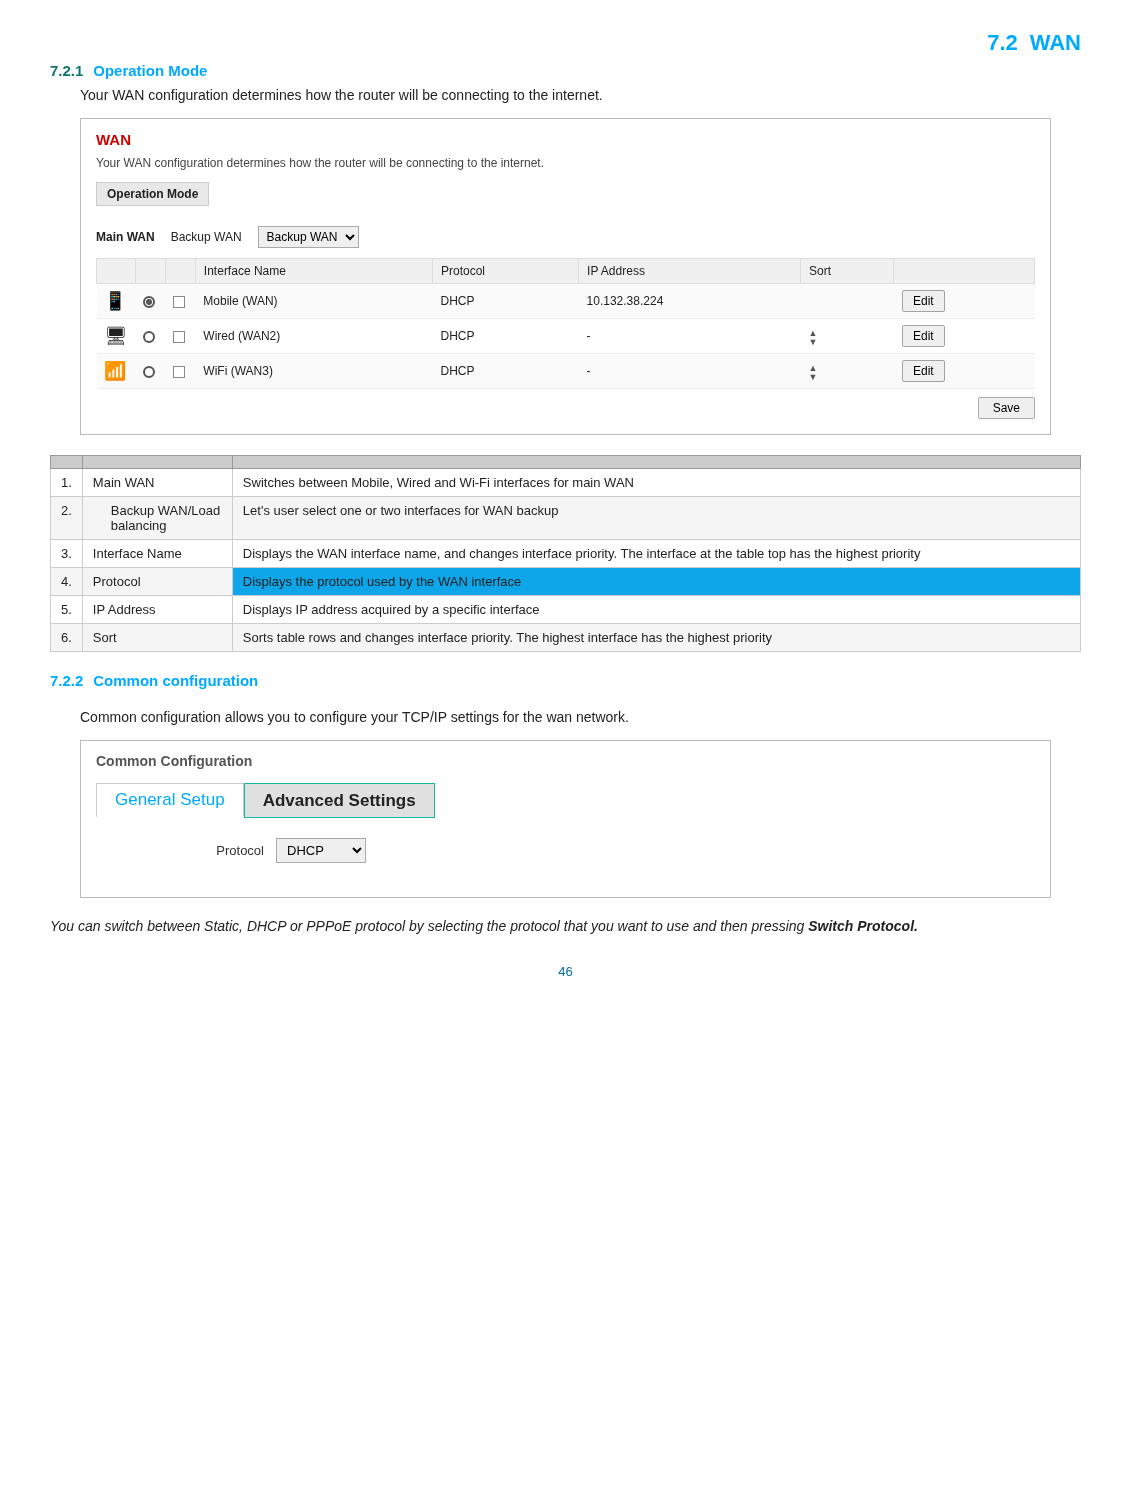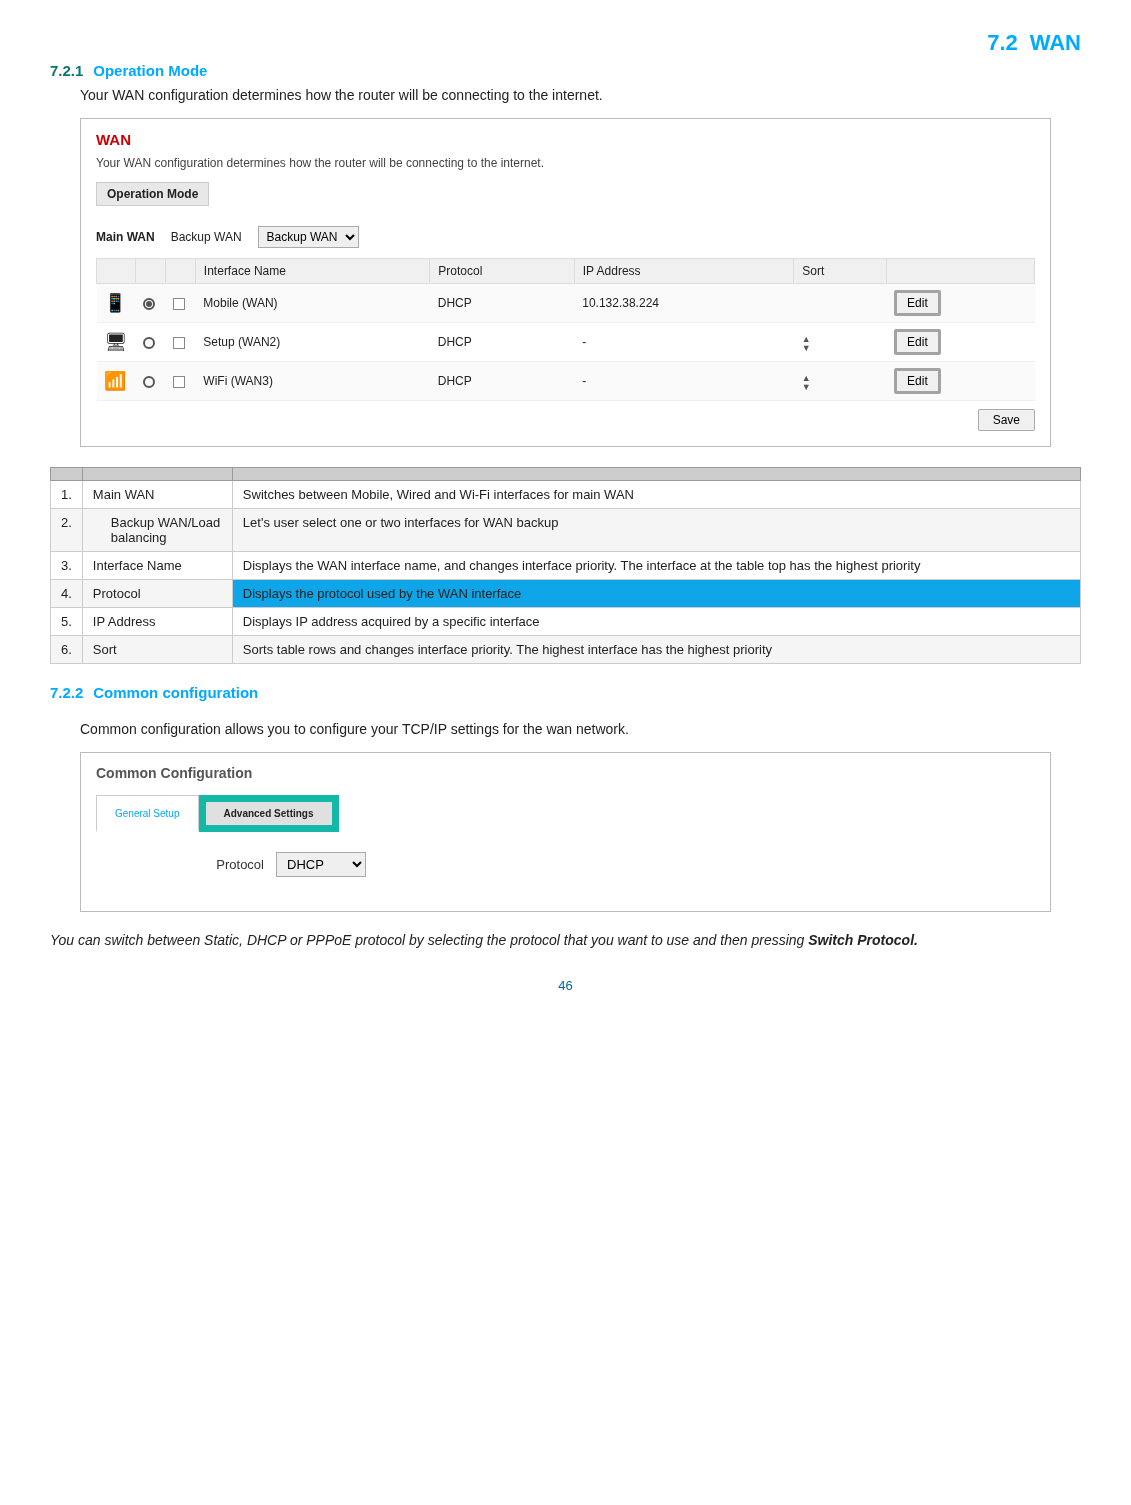--- a/index.html
+++ b/index.html
@@ -54,21 +54,21 @@
       padding: 6px 8px;
       border-bottom: 1px solid #eee;
       vertical-align: middle;
     }
     .wan-table tr:nth-child(odd) td {
       background: #fafafa;
     }
 
     .edit-btn {
       background: #f0f0f0;
-      border: 3px solid #a3a3a3;
+      border: 1px solid #a3a3a3;
       padding: 3px 10px;
       font-size: 12px;
       cursor: pointer;
       border-radius: 2px;
     }
     .save-btn {
       background: #f0f0f0;
       border: 1px solid #aaa;
       padding: 3px 14px;
       font-size: 12px;
@@ -150,32 +150,32 @@
       font-weight: bold;
       color: #555;
       margin-bottom: 14px;
     }
     .tabs-row {
       display: flex;
       margin-bottom: 20px;
     }
     .tab-btn {
       padding: 6px 18px;
-      font-size: 10px;
+      font-size: 17px;
       cursor: pointer;
       border: 1px solid #ccc;
       background: #f5f5f5;
       color: #00aaff;
       font-weight: normal;
     }
     .tab-btn.inactive {
       background: #e0e0e0;
       color: #222;
       font-weight: bold;
-      border: 7px solid #14b8a6;
+      border: 1px solid #14b8a6;
     }
     .form-row {
       display: flex;
       align-items: center;
       margin-bottom: 14px;
       padding-left: 60px;
     }
     .form-label {
       width: 120px;
       text-align: right;
@@ -281,21 +281,21 @@
     <td>Mobile (WAN)</td>
     <td>DHCP</td>
     <td>10.132.38.224</td>
     <td></td>
     <td><button class="edit-btn">Edit</button></td>
   </tr>
         <tr>
     <td style="font-size:18px; text-align:center;">🖥</td>
     <td><span class="radio-circle"></span></td>
     <td><span class="checkbox-sq"></span></td>
-    <td>Setup (WAN2)</td>
+    <td>Wired (WAN2)</td>
     <td>DHCP</td>
     <td>-</td>
     <td><span class="sort-arrows">
               <span>▲</span>
               <span>▼</span>
             </span></td>
     <td><button class="edit-btn">Edit</button></td>
   </tr>
         <tr>
     <td style="font-size:18px; text-align:center;">📶</td>

